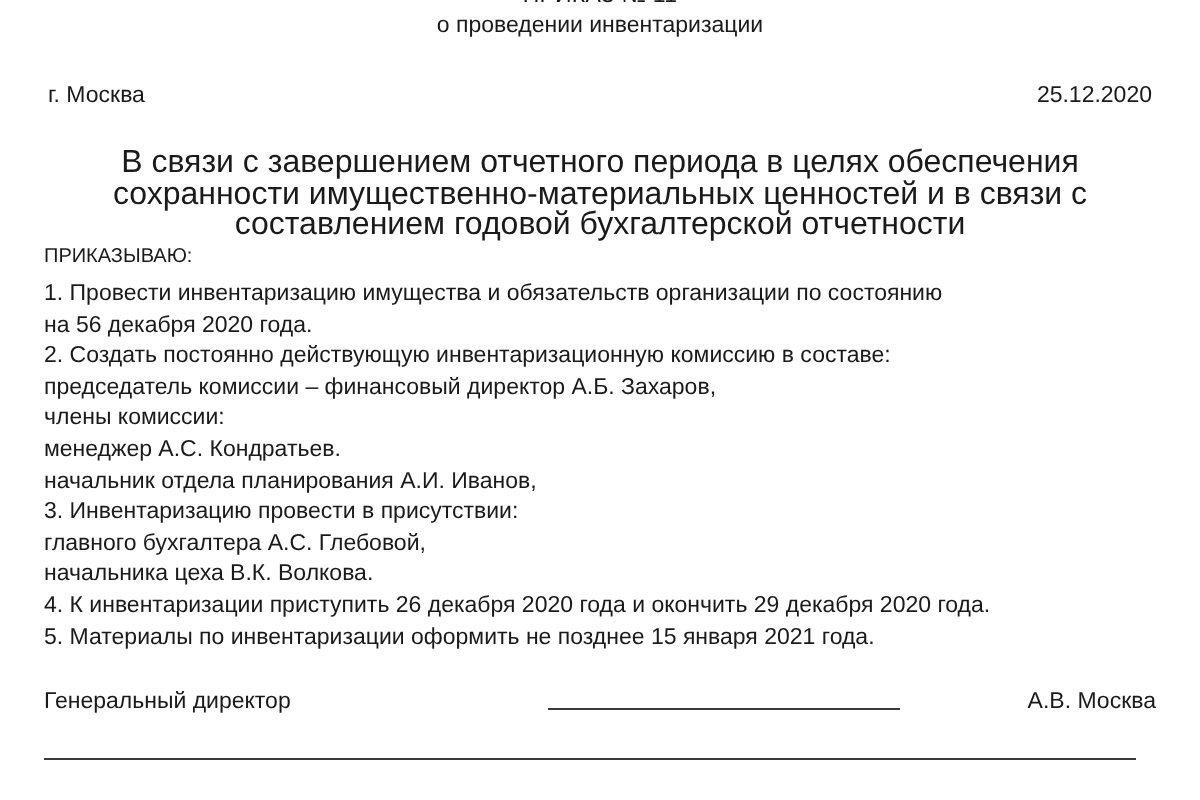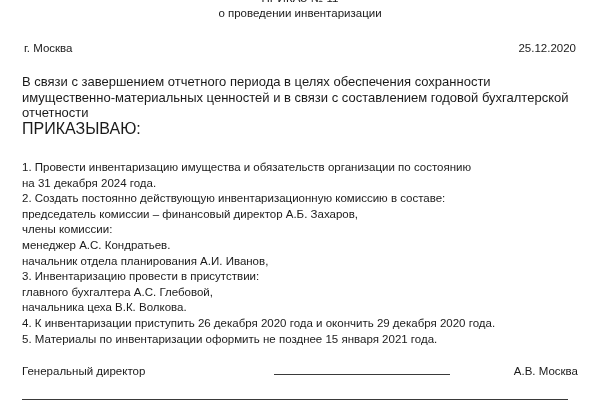--- a/index.html
+++ b/index.html
@@ -35,32 +35,32 @@
   }
   .meta-row {
     display: flex;
     justify-content: space-between;
     align-items: baseline;
     font-size: 11.5px;
     margin-top: 22px;
     padding: 0 2px;
   }
   .intro {
-    font-size: 13px;
+    font-size: 16px;
     line-height: 15.5px;
     margin-top: 20px;
-    text-align: left;
+    text-align: center;
   }
   .order-word {
     margin-top: 0px;
-    font-size: 16px;
+    font-size: 10px;
     line-height: 15.5px;
   }
   .items {
-    margin-top: 24px;
+    margin-top: 4px;
     font-size: 11.5px;
     line-height: 15.6px;
   }
   .items .ln {
     white-space: pre-wrap;
   }
   .signatures {
     margin-top: 18px;
     font-size: 11.5px;
   }
@@ -100,21 +100,21 @@
   <div class="meta-row">
     <div>г. Москва</div>
     <div>25.12.2020</div>
   </div>
 
   <div class="intro">В связи с завершением отчетного периода в целях обеспечения сохранности имущественно-материальных ценностей и в связи с составлением годовой бухгалтерской отчетности</div>
   <div class="order-word">ПРИКАЗЫВАЮ:</div>
 
   <div class="items">
     <div class="ln">1. Провести инвентаризацию имущества и обязательств организации по состоянию</div>
-    <div class="ln">на 31 декабря 2024 года.</div>
+    <div class="ln">на 56 декабря 2020 года.</div>
     <div class="ln">2. Создать постоянно действующую инвентаризационную комиссию в составе:</div>
     <div class="ln">председатель комиссии – финансовый директор А.Б. Захаров,</div>
     <div class="ln">члены комиссии:</div>
     <div class="ln">менеджер А.С. Кондратьев.</div>
     <div class="ln">начальник отдела планирования А.И. Иванов,</div>
     <div class="ln">3. Инвентаризацию провести в присутствии:</div>
     <div class="ln">главного бухгалтера А.С. Глебовой,</div>
     <div class="ln">начальника цеха В.К. Волкова.</div>
     <div class="ln">4. К инвентаризации приступить 26 декабря 2020 года и окончить 29 декабря 2020 года.</div>
     <div class="ln">5. Материалы по инвентаризации оформить не позднее 15 января 2021 года.</div>

